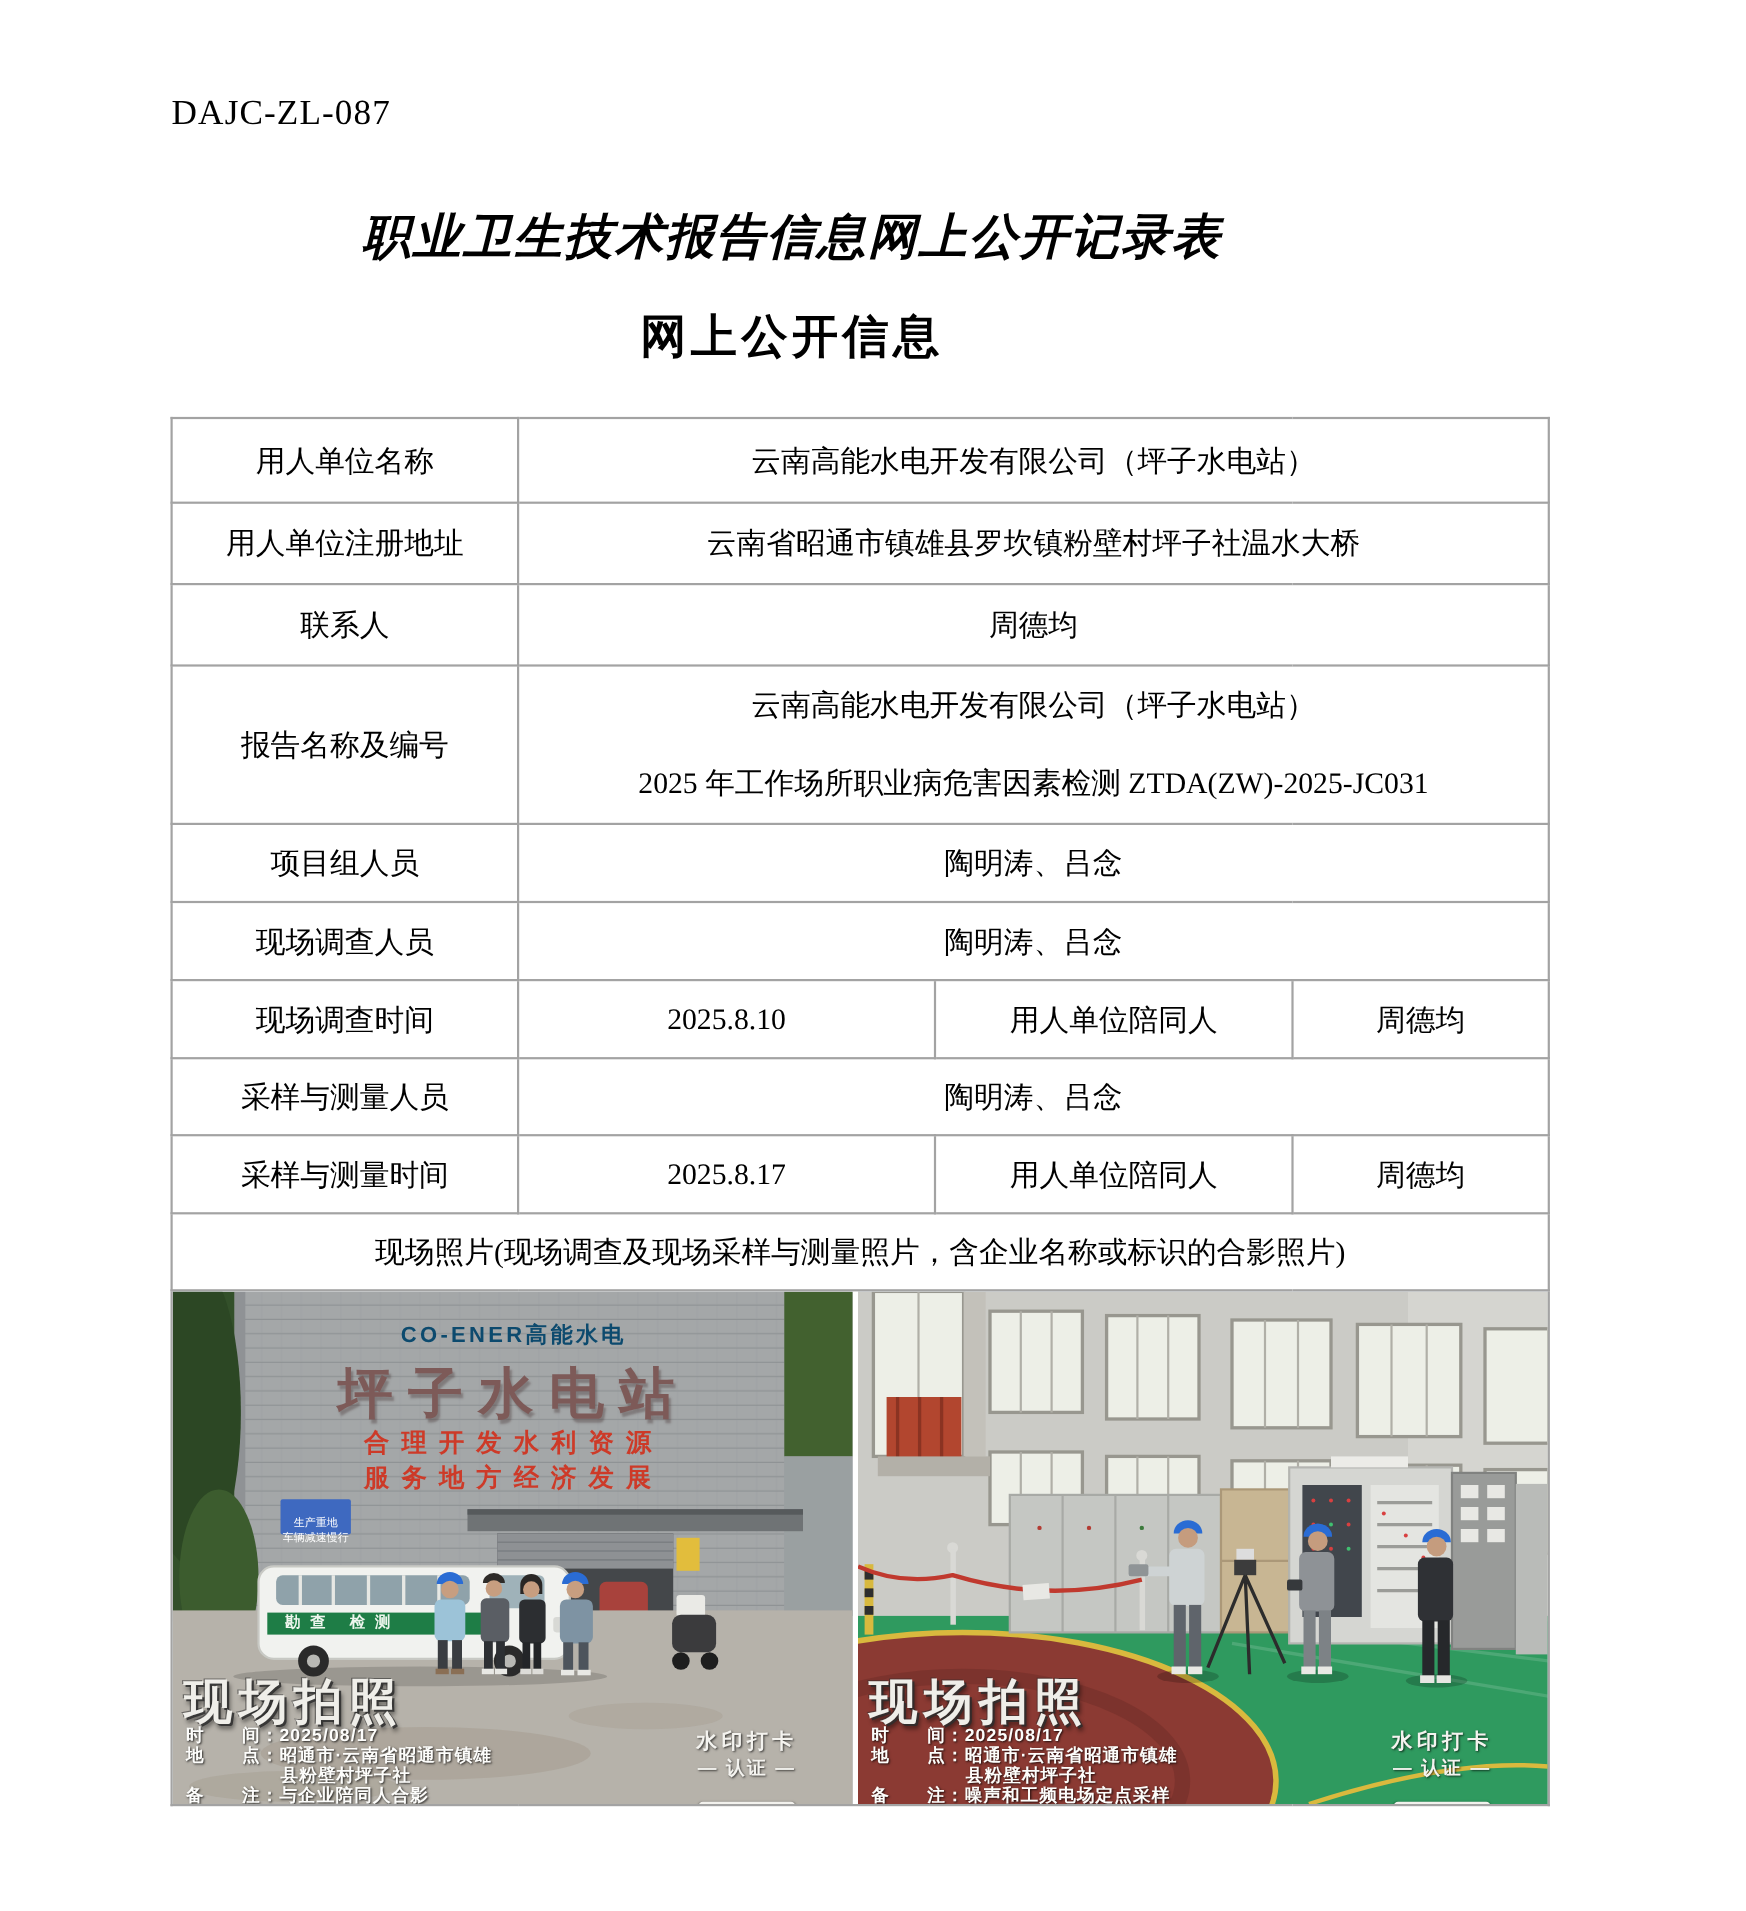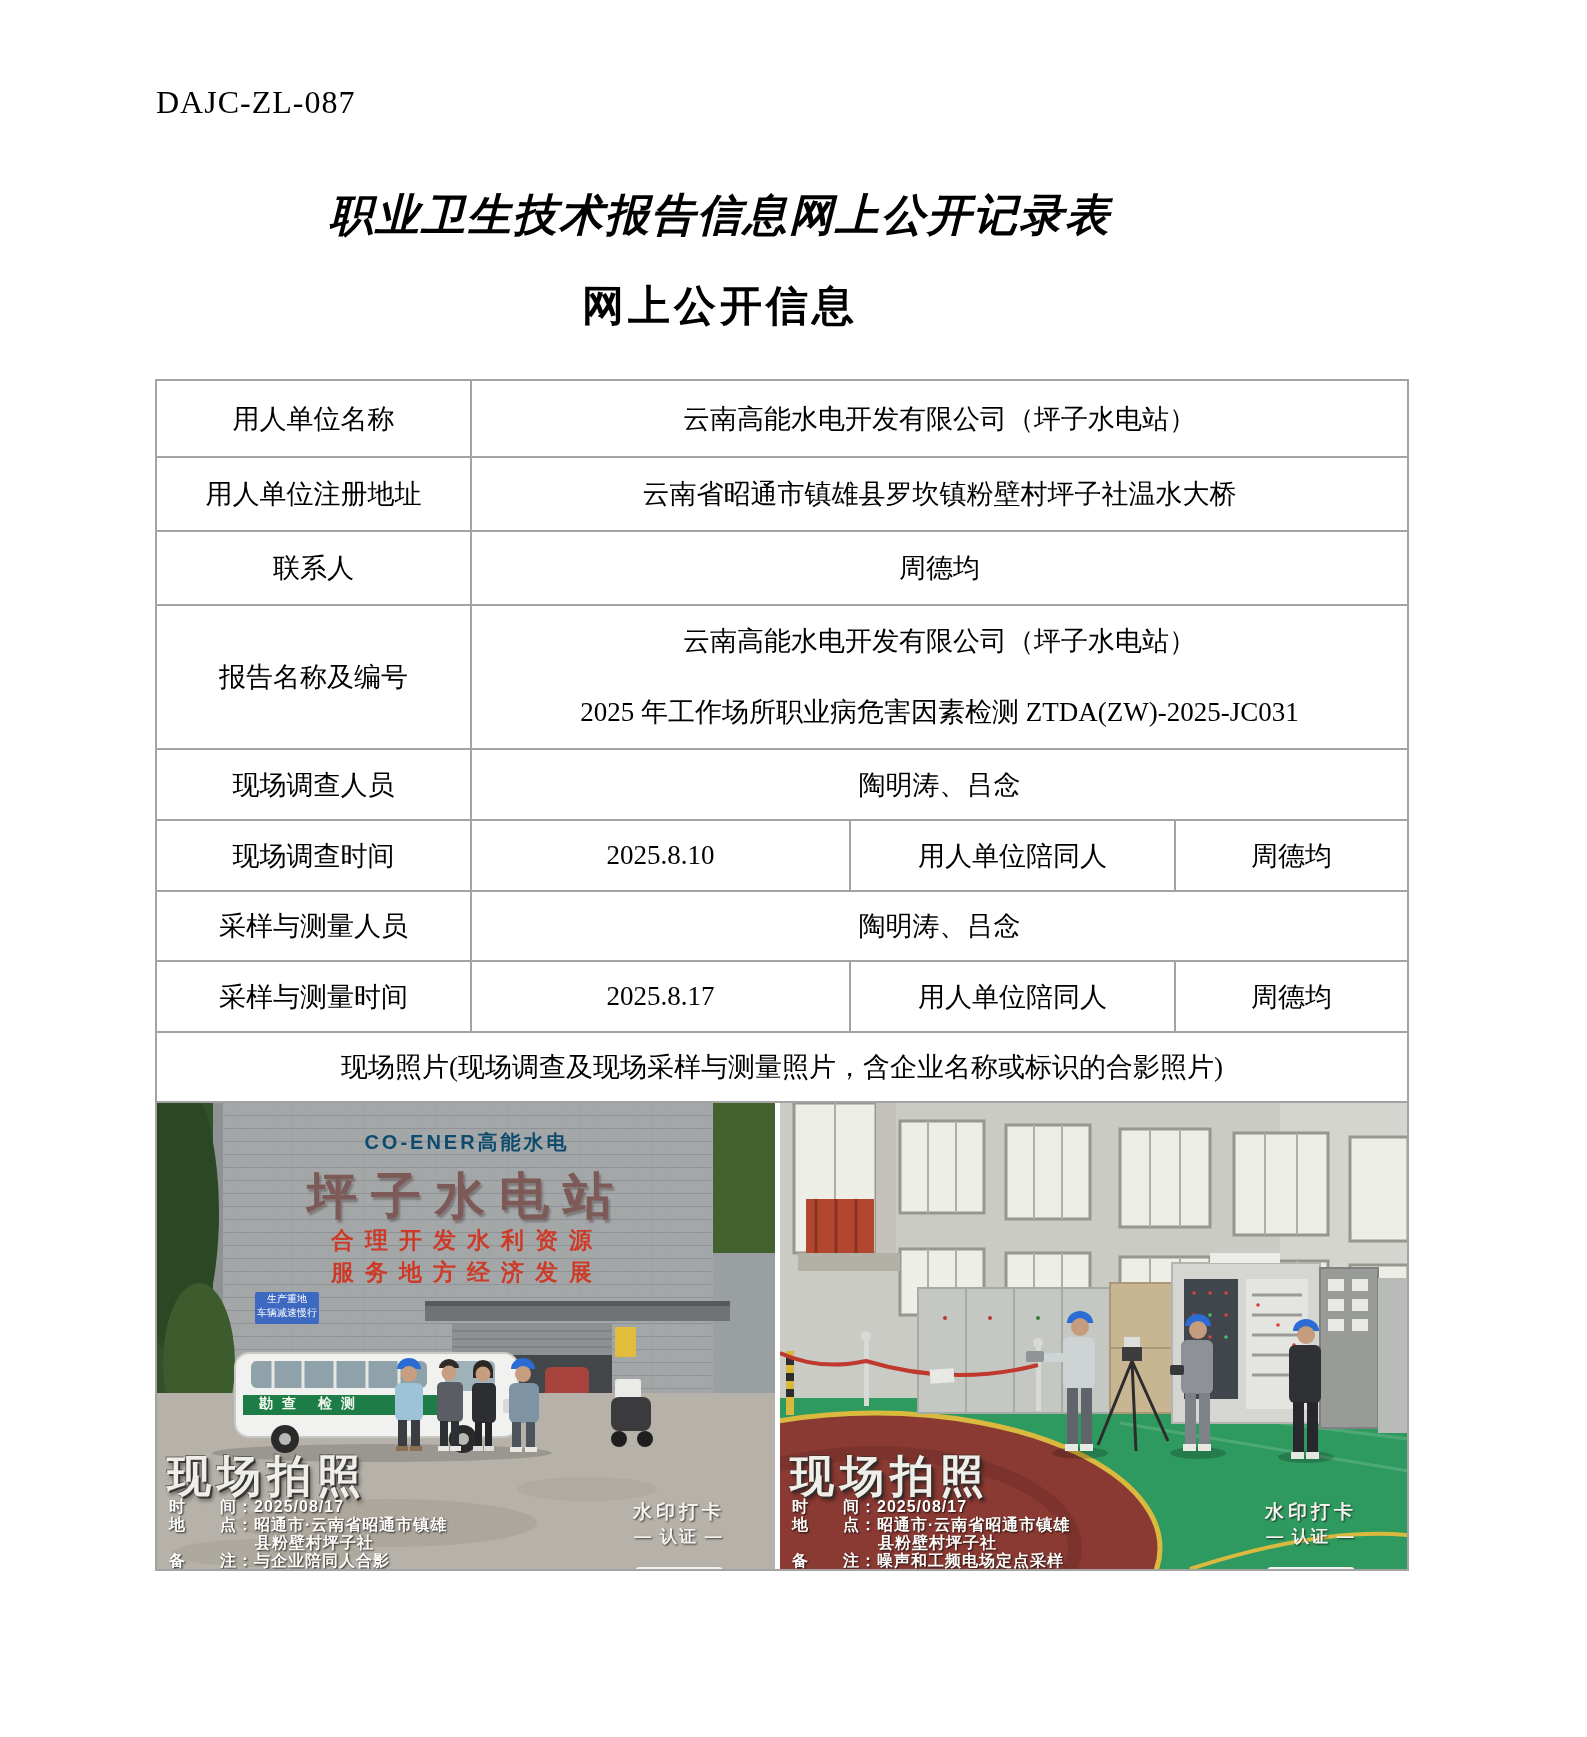--- a/index.html
+++ b/index.html
@@ -25,21 +25,21 @@
   
   .pl-top-sign{position:absolute;left:60px;top:26px;width:500px;text-align:center;font-size:20px;
      font-weight:bold;color:#0c4a6e;letter-spacing:3px;}
   .pl-name{position:absolute;left:40px;top:60px;width:540px;text-align:center;font-size:50px;font-weight:800;
      color:#7d5a58;letter-spacing:14px;text-shadow:2px 3px 2px rgba(60,40,40,.35);}
   .pl-slogan{position:absolute;left:60px;width:500px;text-align:center;font-size:23px;font-weight:bold;
      color:#cd3a28;letter-spacing:11px;}
   .pl-slogan1{top:122px;}
   .pl-slogan2{top:154px;}
   .pl-blue-sign{position:absolute;left:98px;top:189px;width:64px;height:32px;background:#3e69c0;border-radius:2px;
-     color:#fff;font-size:10px;line-height:14px;text-align:center;padding-top:0;box-sizing:border-box;}
+     color:#fff;font-size:10px;line-height:14px;text-align:center;padding-top:15px;box-sizing:border-box;}
   .pl-van-text{position:absolute;left:102px;top:292px;font-size:14px;font-weight:bold;color:#eef6ee;letter-spacing:9px;}
 
   
   .wm-title{position:absolute;left:10px;top:344px;font-size:44px;font-weight:800;color:#efeee9;letter-spacing:6px;
      text-shadow:2px 2px 0 rgba(45,45,45,.85),-1px -1px 0 rgba(45,45,45,.55),3px 4px 4px rgba(0,0,0,.45);}
   .wm-line{position:absolute;left:12px;font-size:16px;font-weight:bold;color:#fdfdfb;letter-spacing:1px;
      text-shadow:1px 1px 2px rgba(0,0,0,.8);white-space:nowrap;}
   .wm-time{top:394px;}
   .wm-loc1{top:412px;}
   .wm-loc2{top:430px;padding-left:86px;}
@@ -78,20 +78,24 @@
     <tr style="height:74px">
       <td>联系人</td>
       <td colspan="3">周德均</td>
     </tr>
     <tr style="height:142px">
       <td>报告名称及编号</td>
       <td colspan="3">
         <div class="report-line">云南高能水电开发有限公司（坪子水电站）</div>
         <div class="report-line">2025 年工作场所职业病危害因素检测 ZTDA(ZW)-2025-JC031</div>
       </td>
+    </tr>
+    <tr style="height:71px">
+      <td>项目组人员</td>
+      <td colspan="3">陶明涛、吕念</td>
     </tr>
     <tr style="height:71px">
       <td>现场调查人员</td>
       <td colspan="3">陶明涛、吕念</td>
     </tr>
     <tr style="height:71px">
       <td>现场调查时间</td>
       <td>2025.8.10</td>
       <td>用人单位陪同人</td>
       <td>周德均</td>

